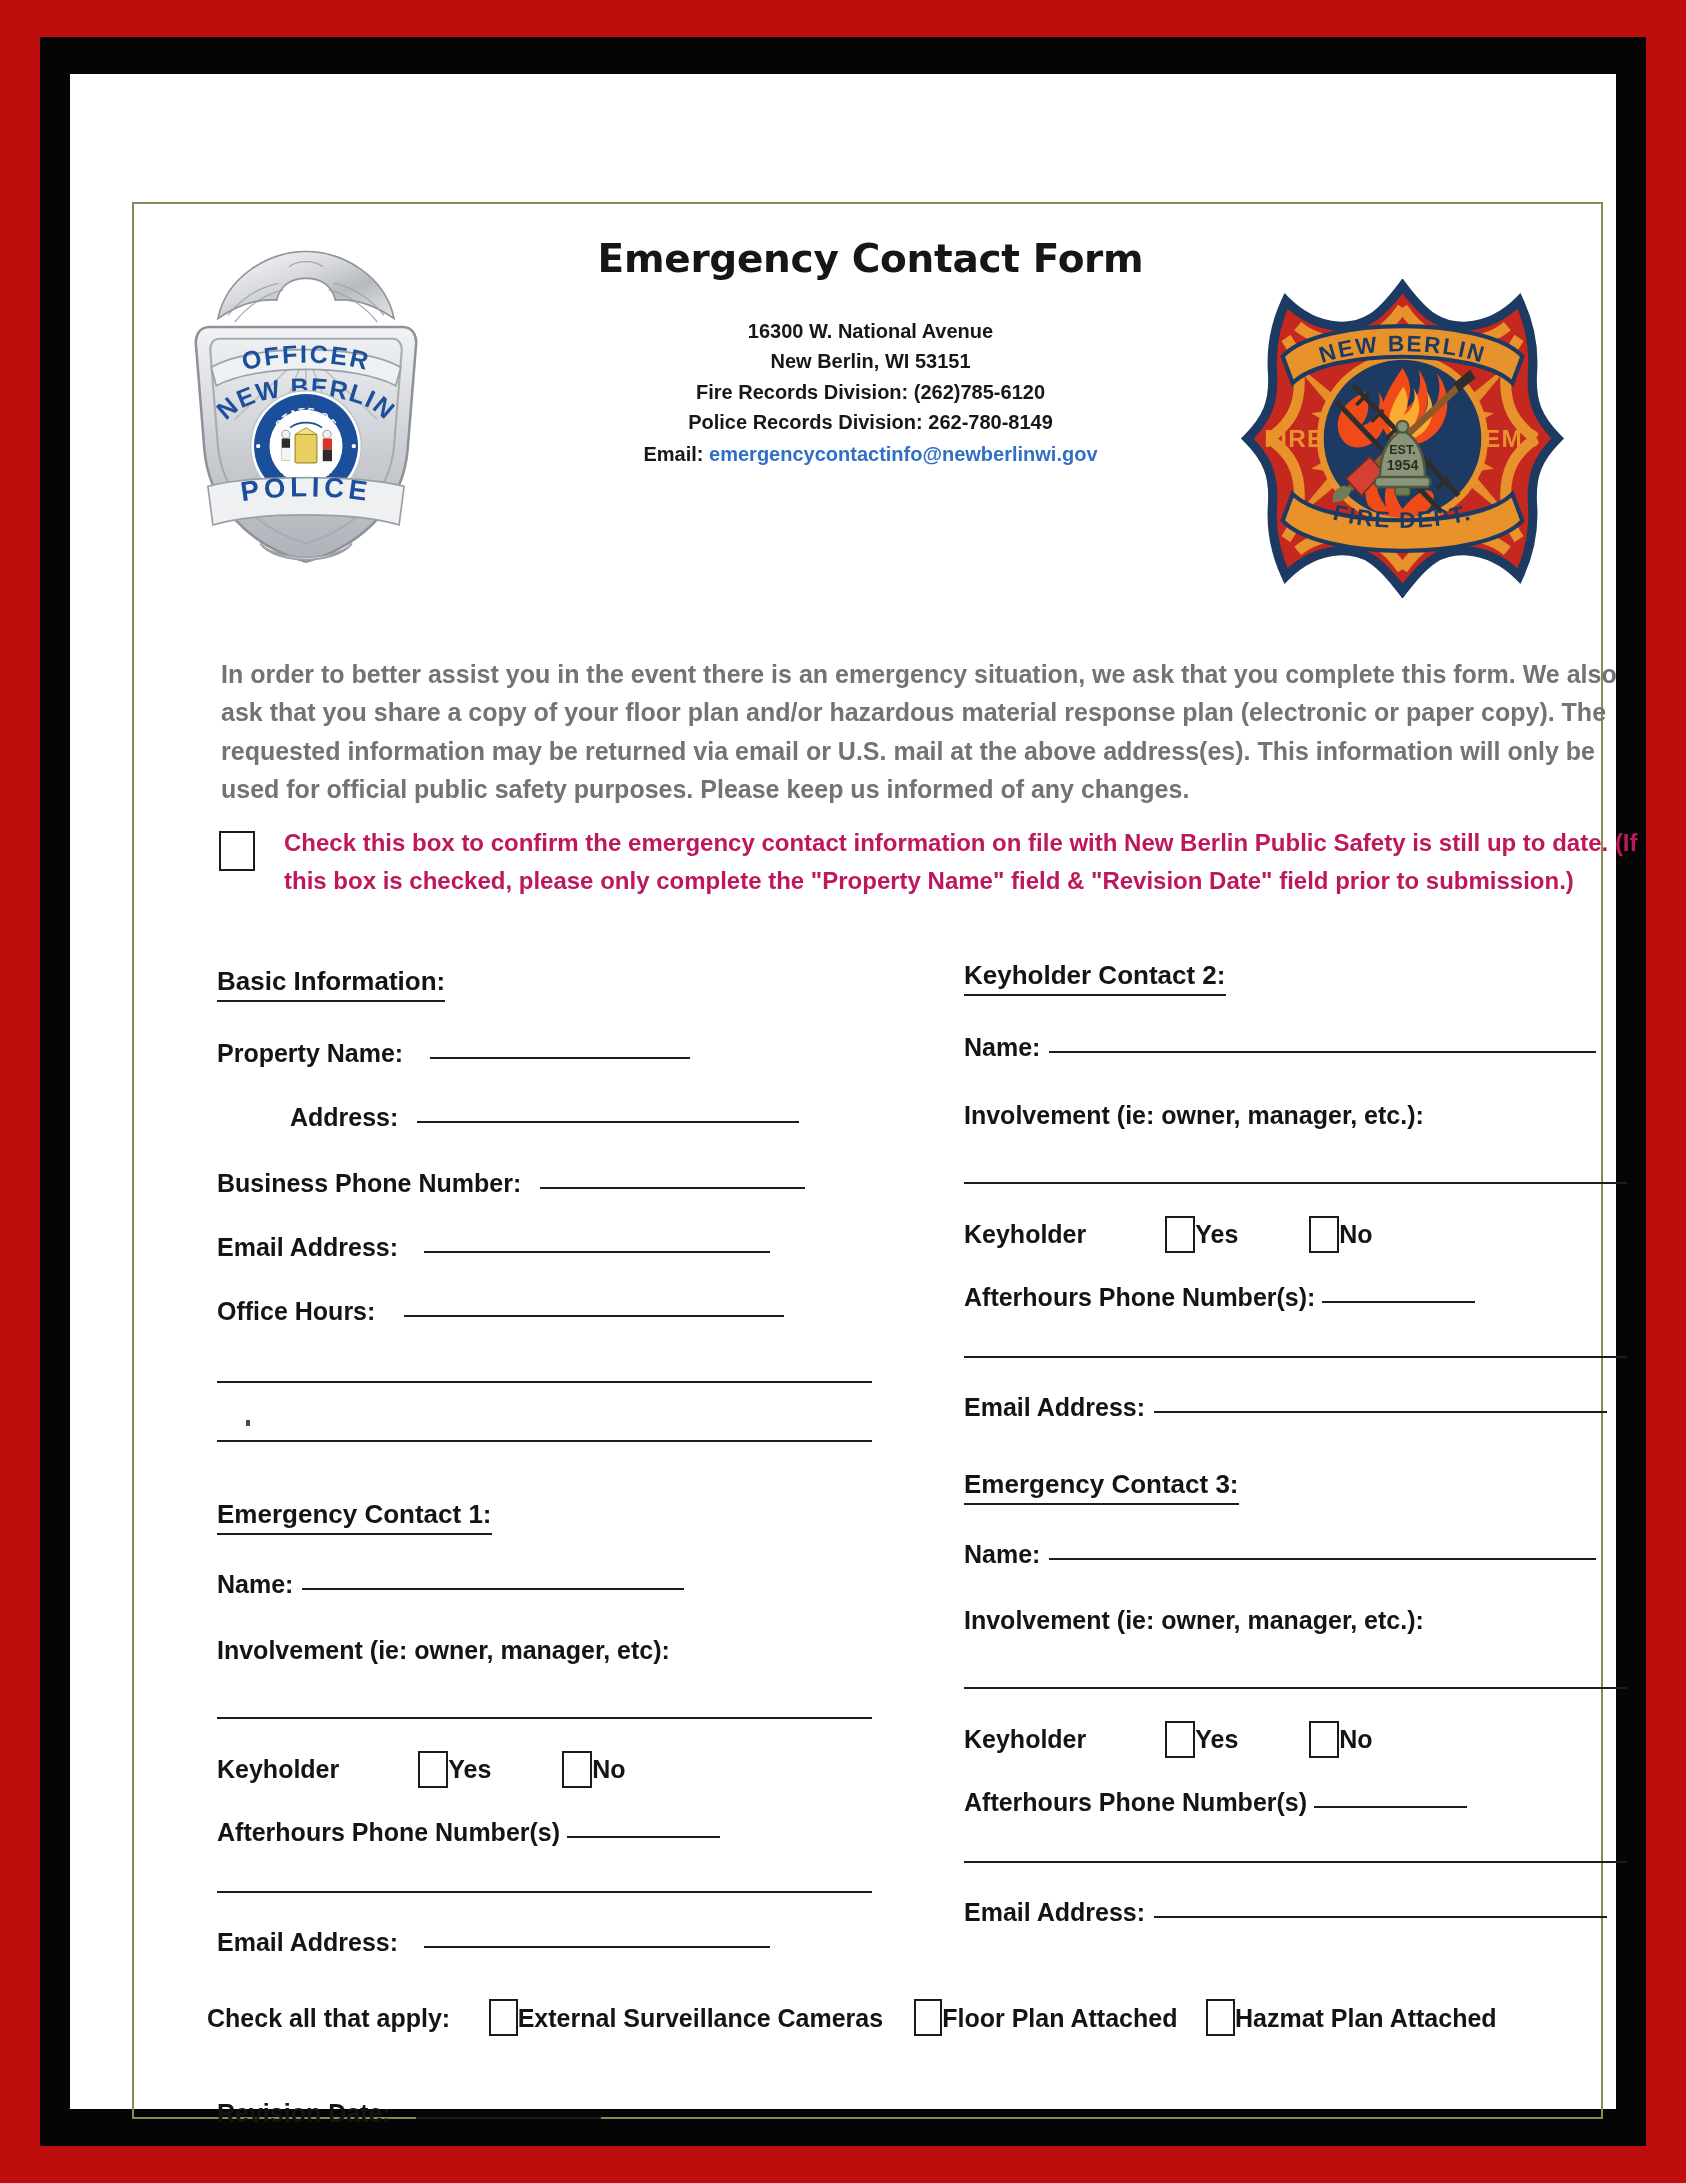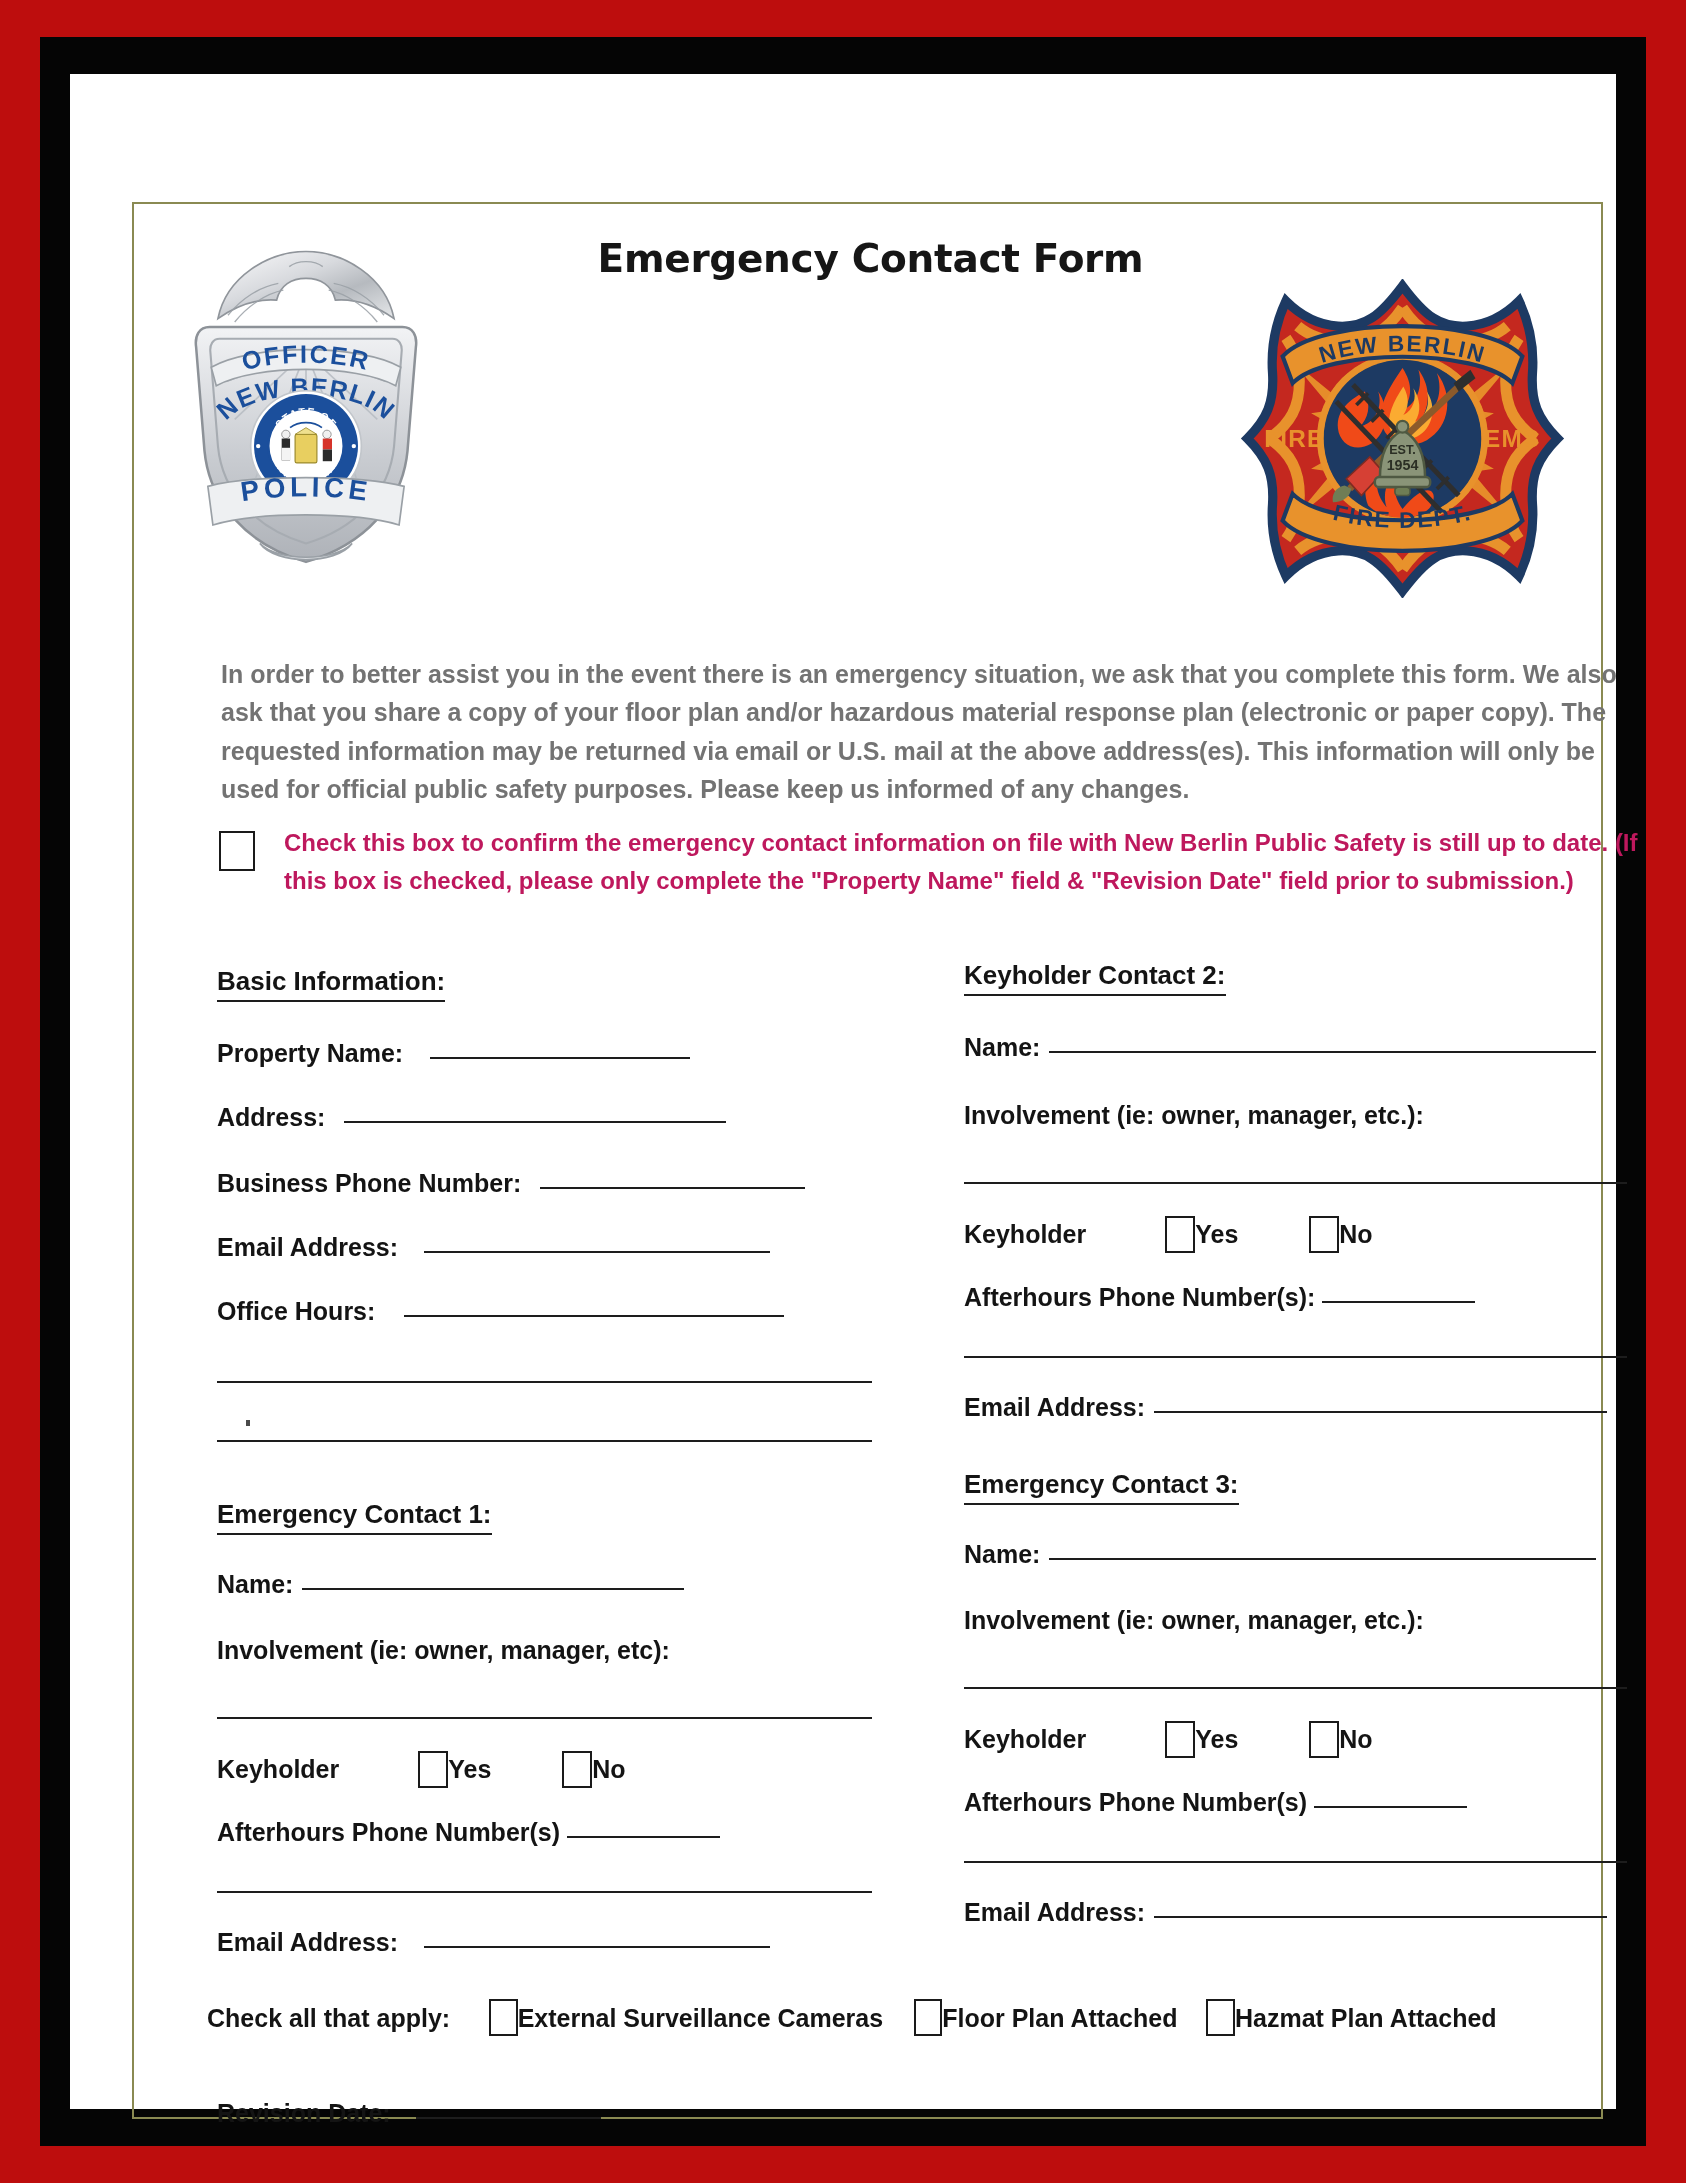--- a/index.html
+++ b/index.html
@@ -212,20 +212,30 @@
             <text font-size="33" font-weight="bold" fill="#1b4f9c" font-family="'Liberation Sans',sans-serif" letter-spacing="5">
               <textPath href="#arcPolice" startOffset="50%" text-anchor="middle">POLICE</textPath>
             </text>
 
             <path d="M100 378 C120 404 190 404 210 378 C190 400 120 400 100 378 Z" fill="#d6d9dd" stroke="#9aa0a6" stroke-width="2"></path>
           </svg>
         </div>
 
         <div class="title-block">
           <div class="title2">Emergency Contact Form</div>
+          <div class="addr-block">
+            <div class="addr-line">16300 W. National Avenue</div>
+            <div class="addr-line">New Berlin, WI 53151</div>
+            <div class="addr-line">Fire Records Division: (262)785-6120</div>
+            <div class="addr-line">Police Records Division:  262-780-8149</div>
+            <div class="email-line">
+              <span>Email:</span>
+              <span class="email-link">emergencycontactinfo@newberlinwi.gov</span>
+            </div>
+          </div>
         </div>
 
         <div class="maltese">
           <svg viewBox="0 0 390 380" xmlns="http://www.w3.org/2000/svg">
             <defs>
               <clipPath id="clipCross">
                 <path d="M195 8 C168 44 150 58 118 56 C90 54 70 40 56 26
                          C42 56 38 84 40 112 C42 146 34 166 10 190
                          C34 214 42 234 40 268 C38 296 42 324 56 354
                          C70 340 90 326 118 324 C150 322 168 336 195 372
@@ -344,21 +354,21 @@
 
       <div class="col-left">
 
         <div class="sec-head">Basic Information:</div>
 
         <div class="field" style="margin-top:37px;">
           <span class="lbl">Property Name:</span>
           <span class="rule" style="width:260px;margin-left:20px;"></span>
         </div>
 
-        <div class="field" style="margin-top:35px;">
+        <div class="field" style="margin-top:35px;text-align:center;">
           <span class="lbl">Address:</span>
           <span class="rule" style="width:382px;margin-left:11.8px;"></span>
         </div>
 
         <div class="field" style="margin-top:37px;">
           <span class="lbl">Business Phone Number:</span>
           <span class="rule" style="width:265px;margin-left:11.8px;"></span>
         </div>
 
         <div class="field" style="margin-top:35px;">

